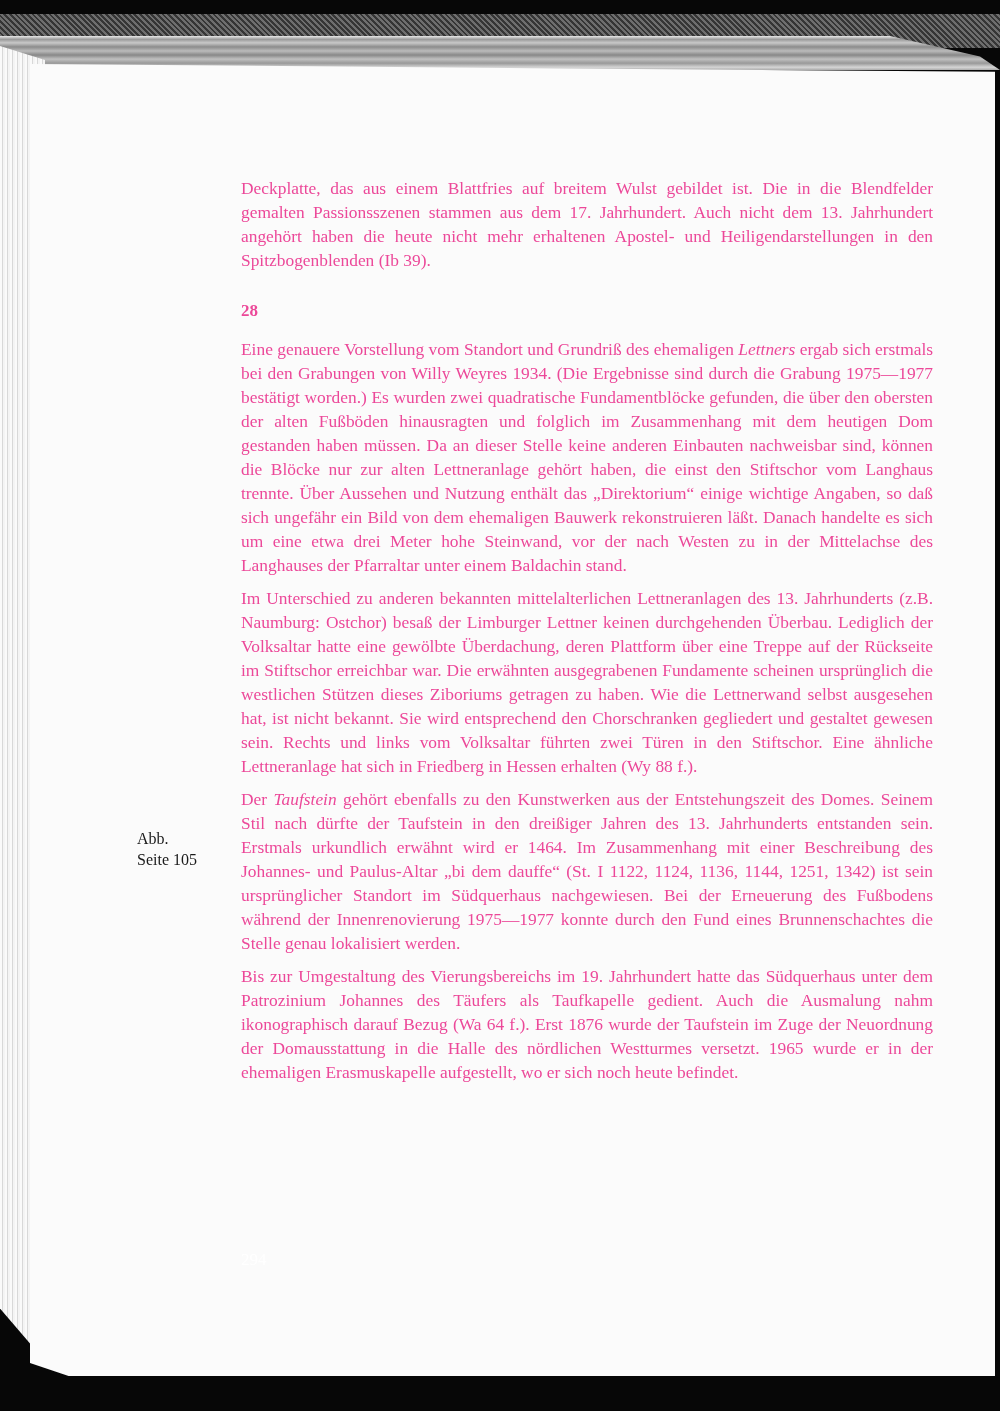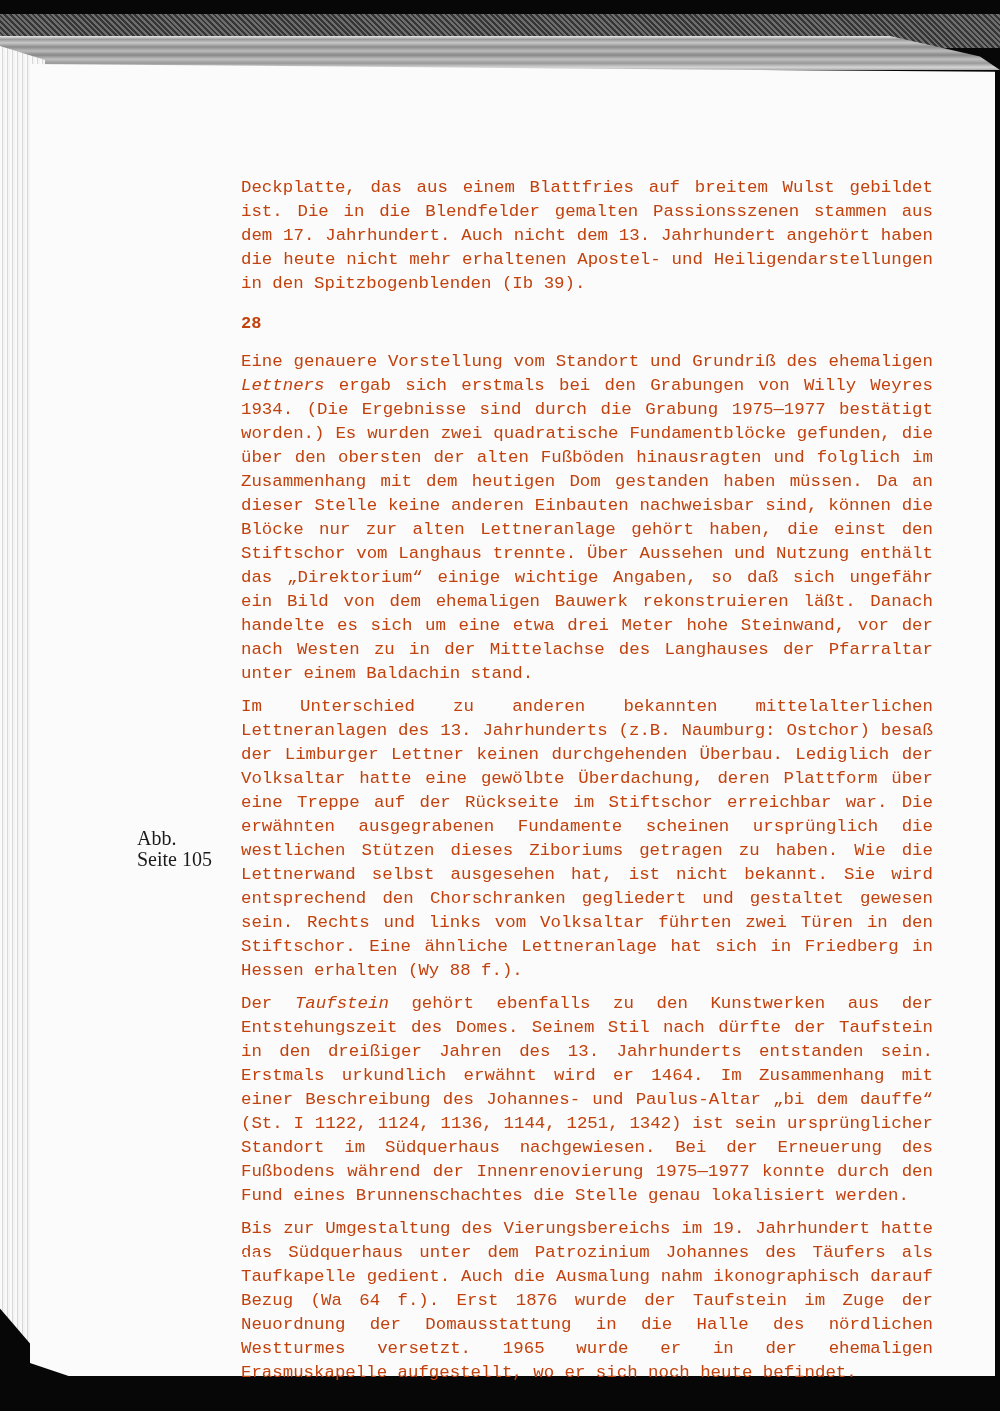--- a/index.html
+++ b/index.html
@@ -25,33 +25,32 @@
       background: repeating-linear-gradient(90deg, #fafafa 0 2px, #d8d8d8 2px 3px, #f4f4f4 3px 5px);
       clip-path: polygon(0 0, 100% 14px, 100% 100%, 0 96%);
     }
     .page {
       position:absolute; left:30px; top:64px; width:965px; height:1312px;
       background:#fbfbfb;
       clip-path: polygon(0 0, 100% 0.6%, 100% 100%, 4% 100%, 0 99%);
     }
     .text-block {
       position:absolute; left:241px; top:176px; width:692px;
-      color:#c2410c; font-size:17.4px; line-height:24px;
+      color:#ec4899; font-size:17.4px; line-height:24px;
       text-align:justify;
-      font-family:Liberation Mono, monospace;
     }
     .para { margin:0 0 9px 0; }
     .section-num {
       font-weight:bold; font-size:17px; margin:22px 0 16px 0; line-height:20px;
     }
-    .first-section { margin-top:18px; }
+    .first-section { margin-top:29px; }
     em { font-style:italic; }
     .margin-note {
       position:absolute; left:137px; top:828px; width:90px;
-      color:#1a1a1a; font-size:20px; line-height:21px;
+      color:#1a1a1a; font-size:16px; line-height:21px;
     }
     .page-number {
       position:absolute; left:241px; top:1250px;
       color:#ffffff; font-size:17px;text-align:center;
     }
   </style>
 </head>
 <body>
 
 <div class="cover-top"></div>

